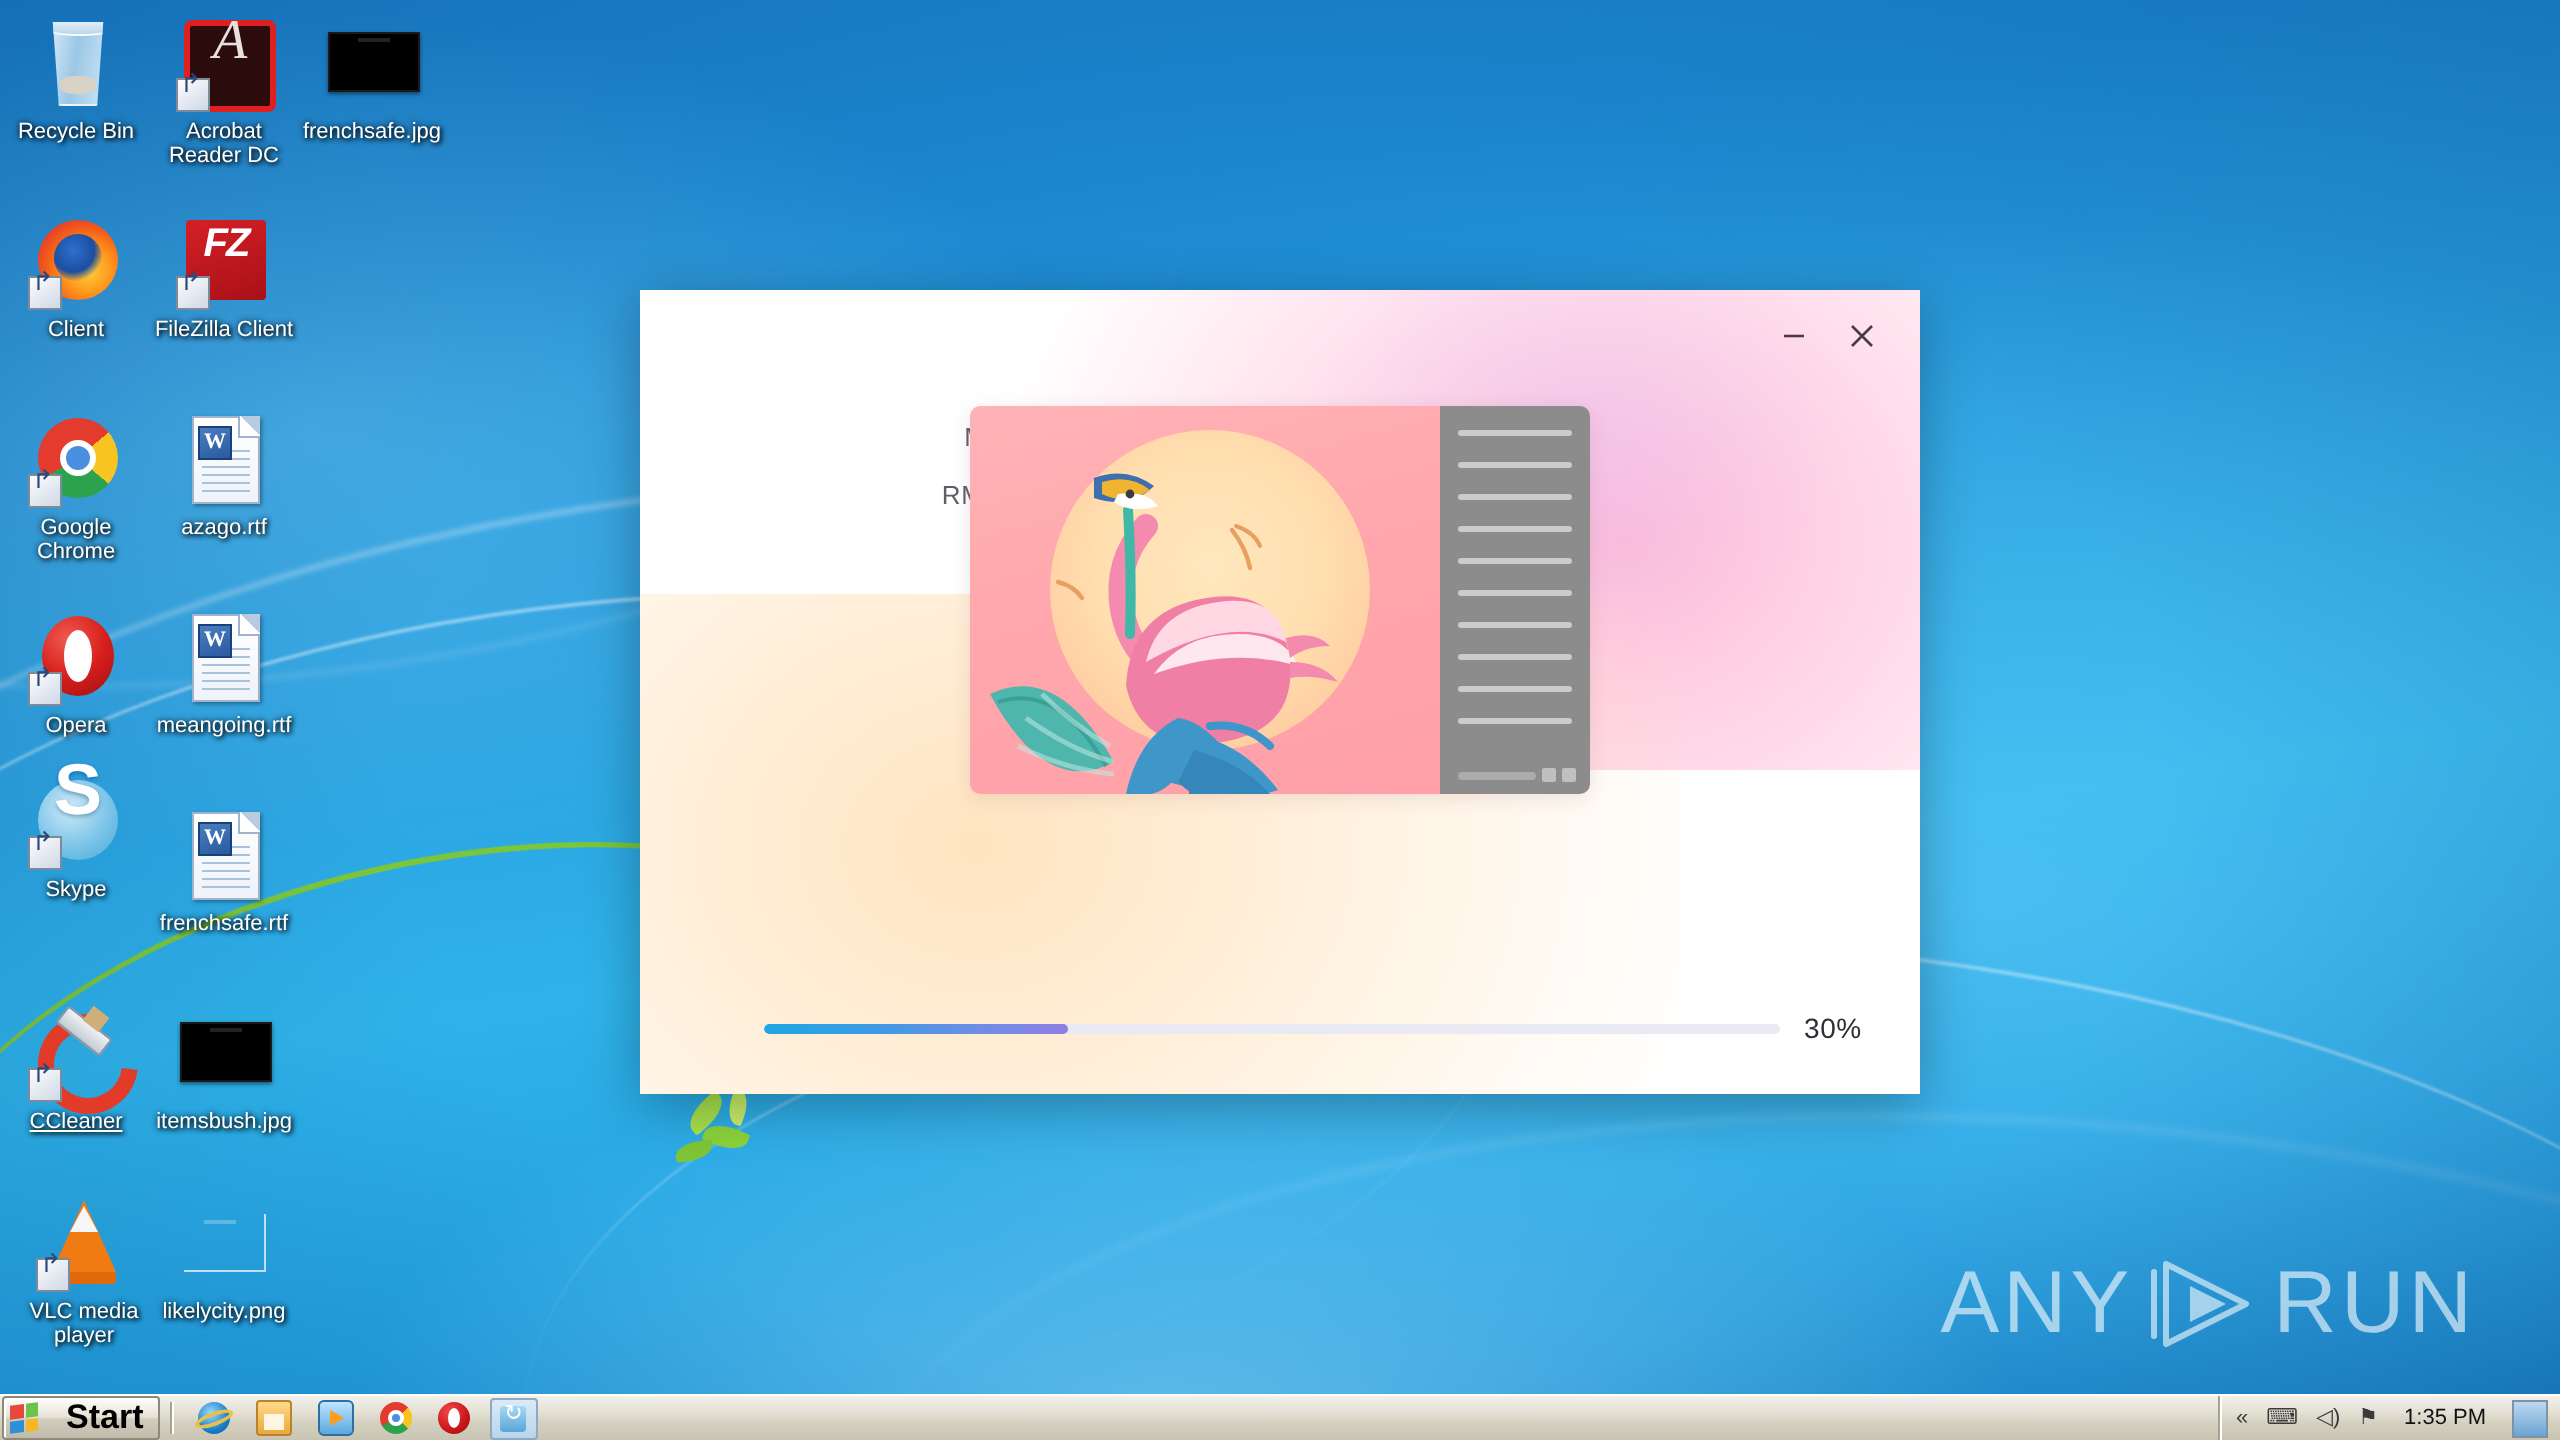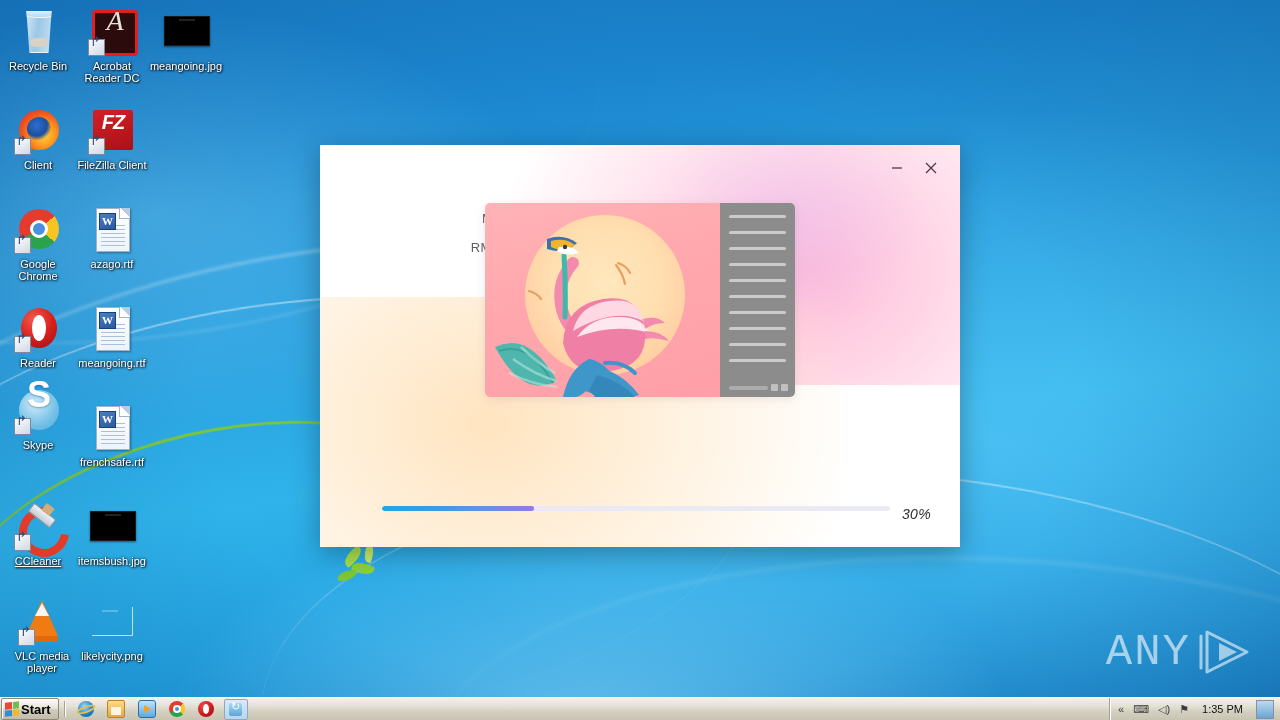--- a/index.html
+++ b/index.html
@@ -292,26 +292,26 @@
 
   
   .taskbar {
     position:absolute; left:0; bottom:0; width:1280px; height:22px;
     background: linear-gradient(180deg,#f2f1ea 0%, #e3e0d4 38%, #d4d0c0 62%, #c9c4b2 100%);
     border-top: 1px solid #ffffff;
     display:flex; align-items:center;
     font-family:"Liberation Sans",sans-serif; font-size:11px; color:#000;
   }
   .start-btn {
-    margin-left:1px; height:20px; display:flex; align-items:center; gap:2px;
+    margin-left:1px; height:20px; display:flex; align-items:center; gap:14px;
     padding: 0 7px 0 3px;
     background: linear-gradient(180deg,#fdfdfa,#e6e2d6 48%, #d2cdbc 52%, #c0bbaa);
     border:1px solid #8f8a78; border-radius:2px;
     box-shadow: inset 1px 1px 0 #fff;
-    font-weight: bold; font-size: 13px;
+    font-weight: bold; font-size: 17px;
   }
   .win-logo {
     width:14px; height:14px; display:grid;
     grid-template-columns: 1fr 1fr; grid-template-rows: 1fr 1fr; gap:1px;
     transform: skewY(-7deg);
   }
   .win-logo i { display:block; }
   .win-logo i:nth-child(1){background:#e8483b;}
   .win-logo i:nth-child(2){background:#6cc24a;}
   .win-logo i:nth-child(3){background:#2e8fd6;}
@@ -349,24 +349,24 @@
   .tray-ico { font-size:11px; color:#3a3a3a; line-height:1; }
   .tray-clock { font-size:11px; color:#111; padding:0 4px; }
   .show-desk {
     width:16px;height:17px;
     background: linear-gradient(180deg,#bcd9f0,#6ba4d4);
     border:1px solid #7f93a6;
   }
 
   
   .anyrun {
-    position:absolute; right: 25px; bottom: 42px;
+    position:absolute; right: 42px; bottom: 42px;
     display:flex; align-items:center; gap: 6px;
     color: rgba(255,255,255,0.60);
-    font-family:Liberation Mono, monospace;
+    font-family:Liberation Sans, sans-serif;
     font-size: 44px; letter-spacing: 2px; font-weight: 300;
     user-select:none;
   }
   .anyrun .play {
     position:relative; width: 58px; height: 52px;
   }
   .anyrun .play svg { display:block; }
 
   
   .dialog {
@@ -457,21 +457,21 @@
 
   .tagline {
     position:absolute; left:0; right:0; top: 290px;
     text-align:center;
     font-size: 21px; color: #8d8d95; letter-spacing: 1px;
     font-family: "DejaVu Sans", "Liberation Sans", sans-serif;
   }
 
   .progress-wrap {
     position:absolute; left: 62px; right: 20px; bottom: 25px;
-    display:flex; align-items:flex-start; gap: 12px; font-style: italic;
+    display:flex; align-items:center; gap: 12px;
   }
   .progress-track {
     flex: 1; height: 5px; border-radius: 3px;
     background: #e9eaf4;
     overflow:hidden; position:relative;
   }
   .progress-fill {
     position:absolute; left:0; top:0; bottom:0;
     background: linear-gradient(90deg, #1ea7e4 0%, #3b9be6 35%, #6c8ee6 70%, #8f7de4 100%);
     border-radius: 3px;
@@ -514,21 +514,21 @@
         <div class="ic-acrobat"></div>
           <span class="shortcut-arrow"></span>
       </div>
       <span class="lbl">Acrobat<br>Reader DC</span>
     </div>
 
     <div class="dicon" style="left:148px; top:8px;">
       <div class="glyph">
           <div class="ic-pic"></div>
         </div>
-      <span class="lbl">meangoing.jpg</span>
+      <span class="lbl">frenchsafe.jpg</span>
     </div>
 
     <div class="dicon" style="left:0px; top:107px;">
       <div class="glyph">
         <div class="ic-ff"></div>
           <span class="shortcut-arrow"></span>
       </div>
       <span class="lbl">Client</span>
     </div>
 
@@ -556,21 +556,21 @@
           </div>
       </div>
       <span class="lbl">azago.rtf</span>
     </div>
 
     <div class="dicon" style="left:0px; top:305px;">
       <div class="glyph">
         <div class="ic-opera"></div>
           <span class="shortcut-arrow"></span>
       </div>
-      <span class="lbl">Reader</span>
+      <span class="lbl">Opera</span>
     </div>
 
     <div class="dicon" style="left:74px; top:305px;">
       <div class="glyph">
         <div class="ic-doc">
             <span class="lines"></span>
             <span class="wbadge">W</span>
           </div>
       </div>
       <span class="lbl">meangoing.rtf</span>
@@ -636,20 +636,21 @@
 
   <div class="anyrun">
     <span>ANY</span>
     <span class="play">
       <svg width="58" height="52" viewBox="0 0 58 52">
         <path d="M10 6 L50 26 L10 46 Z" fill="none" stroke="rgba(255,255,255,0.58)" stroke-width="3" stroke-linejoin="round"></path>
         <path d="M4 10 L4 42" fill="none" stroke="rgba(255,255,255,0.58)" stroke-width="3" stroke-linecap="round"></path>
         <path d="M22 17 L40 26 L22 35 Z" fill="rgba(255,255,255,0.58)"></path>
       </svg>
     </span>
+    <span>RUN</span>
   </div>
 
   <div class="dialog">
     <div class="dlg-bg">
       <div class="bg-pink"></div>
       <div class="bg-lilac"></div>
       <div class="bg-peach"></div>
     </div>
 
     <div class="titlebar">

